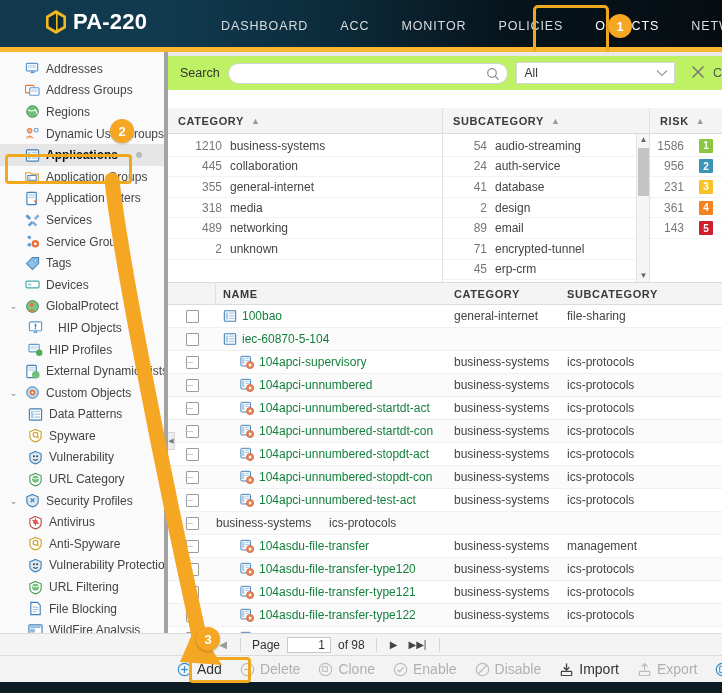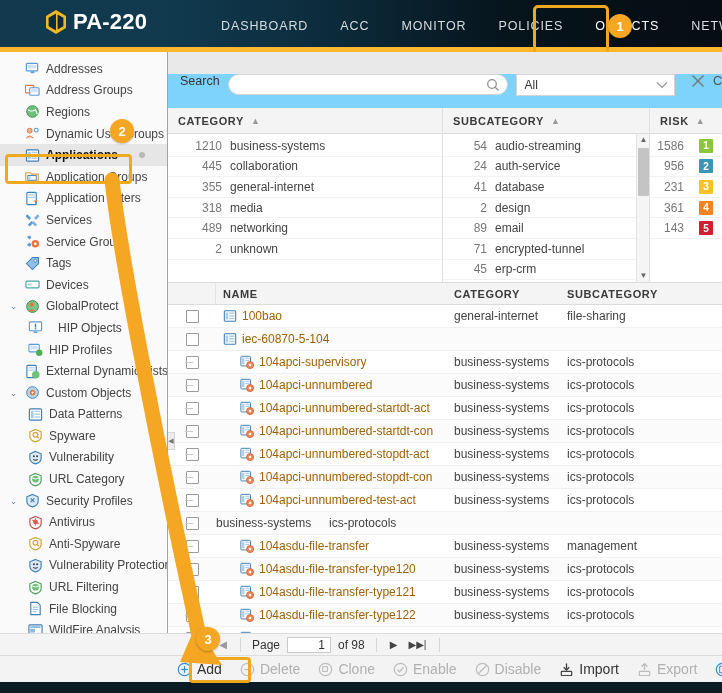--- a/index.html
+++ b/index.html
@@ -47,21 +47,21 @@
     box-shadow: 0 1px 2px rgba(0,0,0,.25);
     z-index:60;
   }
   #badge1 { left:608px; top:14px; }
   #badge2 { left:110px; top:119px; }
   #badge3 { left:196px; top:627px; }
 
   
   #sidebar {
     position:absolute; left:0; top:52px; width:168px; height:603px;
-    background:#fafafa; border-right:1px solid #a3a3a3;
+    background:#fafafa; border-right:4px solid #a3a3a3;
     overflow:hidden; padding-top:6px;
   }
   .sb-row {
     height:21.6px; display:flex; align-items:center; gap:6px;
     padding-left:8px; font-size:12px; color:#444; white-space:nowrap; cursor:pointer;
   }
   .sb-row.l1 { padding-left:28px; }
   .sb-row.active { background:#e6e6e6; color:#111; font-weight:bold; }
   .sb-caret { width:11px; flex:0 0 11px; color:#6b7f8c; font-size:9px; text-align:center; }
   .sb-ico { width:15px; height:15px; flex:0 0 15px; display:block; }
@@ -83,22 +83,22 @@
   #sb-hthumb { height:13px; background:#c4c4c4; border-radius:1px; flex:1; margin:0 1px; }
   #sb-hthumb-pad { width:24px; }
 
   
   #main {
     position:absolute; left:168px; top:52px; width:554px; height:603px;
     background:#fff; overflow:hidden;
   }
   
   #searchrow {
-    position:absolute; left:0; top:22px; width:554px; height:34px;
-    background:#7dd3fc; display:flex; padding-left:12px; gap:8px;
+    position:absolute; left:0; top:4px; width:554px; height:34px;
+    background:#bef264; display:flex; align-items:center; padding-left:12px; gap:8px;
   }
   #searchrow .lbl { font-size:12.5px; color:#333; }
   #search-input {
     width:298px; height:21px; border:1px solid #d4d4d4; border-radius:11px;
     background:#fff; position:relative; display:flex; align-items:center; padding:0 24px 0 10px;
   }
   #search-input input {
     border:0; outline:0; width:100%; font-size:12px; font-family:"Liberation Sans",sans-serif; color:#333; background:transparent;
   }
   #search-mag { position:absolute; right:7px; top:3px; }
@@ -146,21 +146,21 @@
   .th-cb { width:48px; border-right:1px solid #e2e2e2; height:23px;}
   .th-name { width:238px; padding-left:7px; }
   .th-cat { width:113px; }
   .th-sub { width:110px; }
   .tr {
     height:23px; display:flex; align-items:center; font-size:12px; border-bottom:1px solid #f0f0f0;
   }
   .tr:nth-child(even) { background:#fbfbfb; }
   .td-cb { width:48px; display:flex; align-items:center; justify-content:center; }
   .cb { width:13px; height:13px; border:1px solid #9a9a9a; background:#fff; border-radius:1px; }
-  .td-name { width:238px; display:flex; align-items:center; gap:5px; padding-left:7px; color:#a16207;}
+  .td-name { width:238px; display:flex; align-items:center; gap:5px; padding-left:7px; color:#15803d;}
   .td-name.ind { padding-left:24px; }
   .td-cat { width:113px; color:#444; }
   .td-sub { width:110px; color:#444; }
   .nm-ico { width:14px; height:14px; flex:0 0 14px;}
   .nm-txt { white-space:nowrap; }
   .tick { position:absolute; left:17px; width:8px; border-top:1px solid #c9c9c9; }
 
   
   #collapse-handle {
     position:absolute; left:0; top:380px; width:7px; height:18px; background:#ececec;

